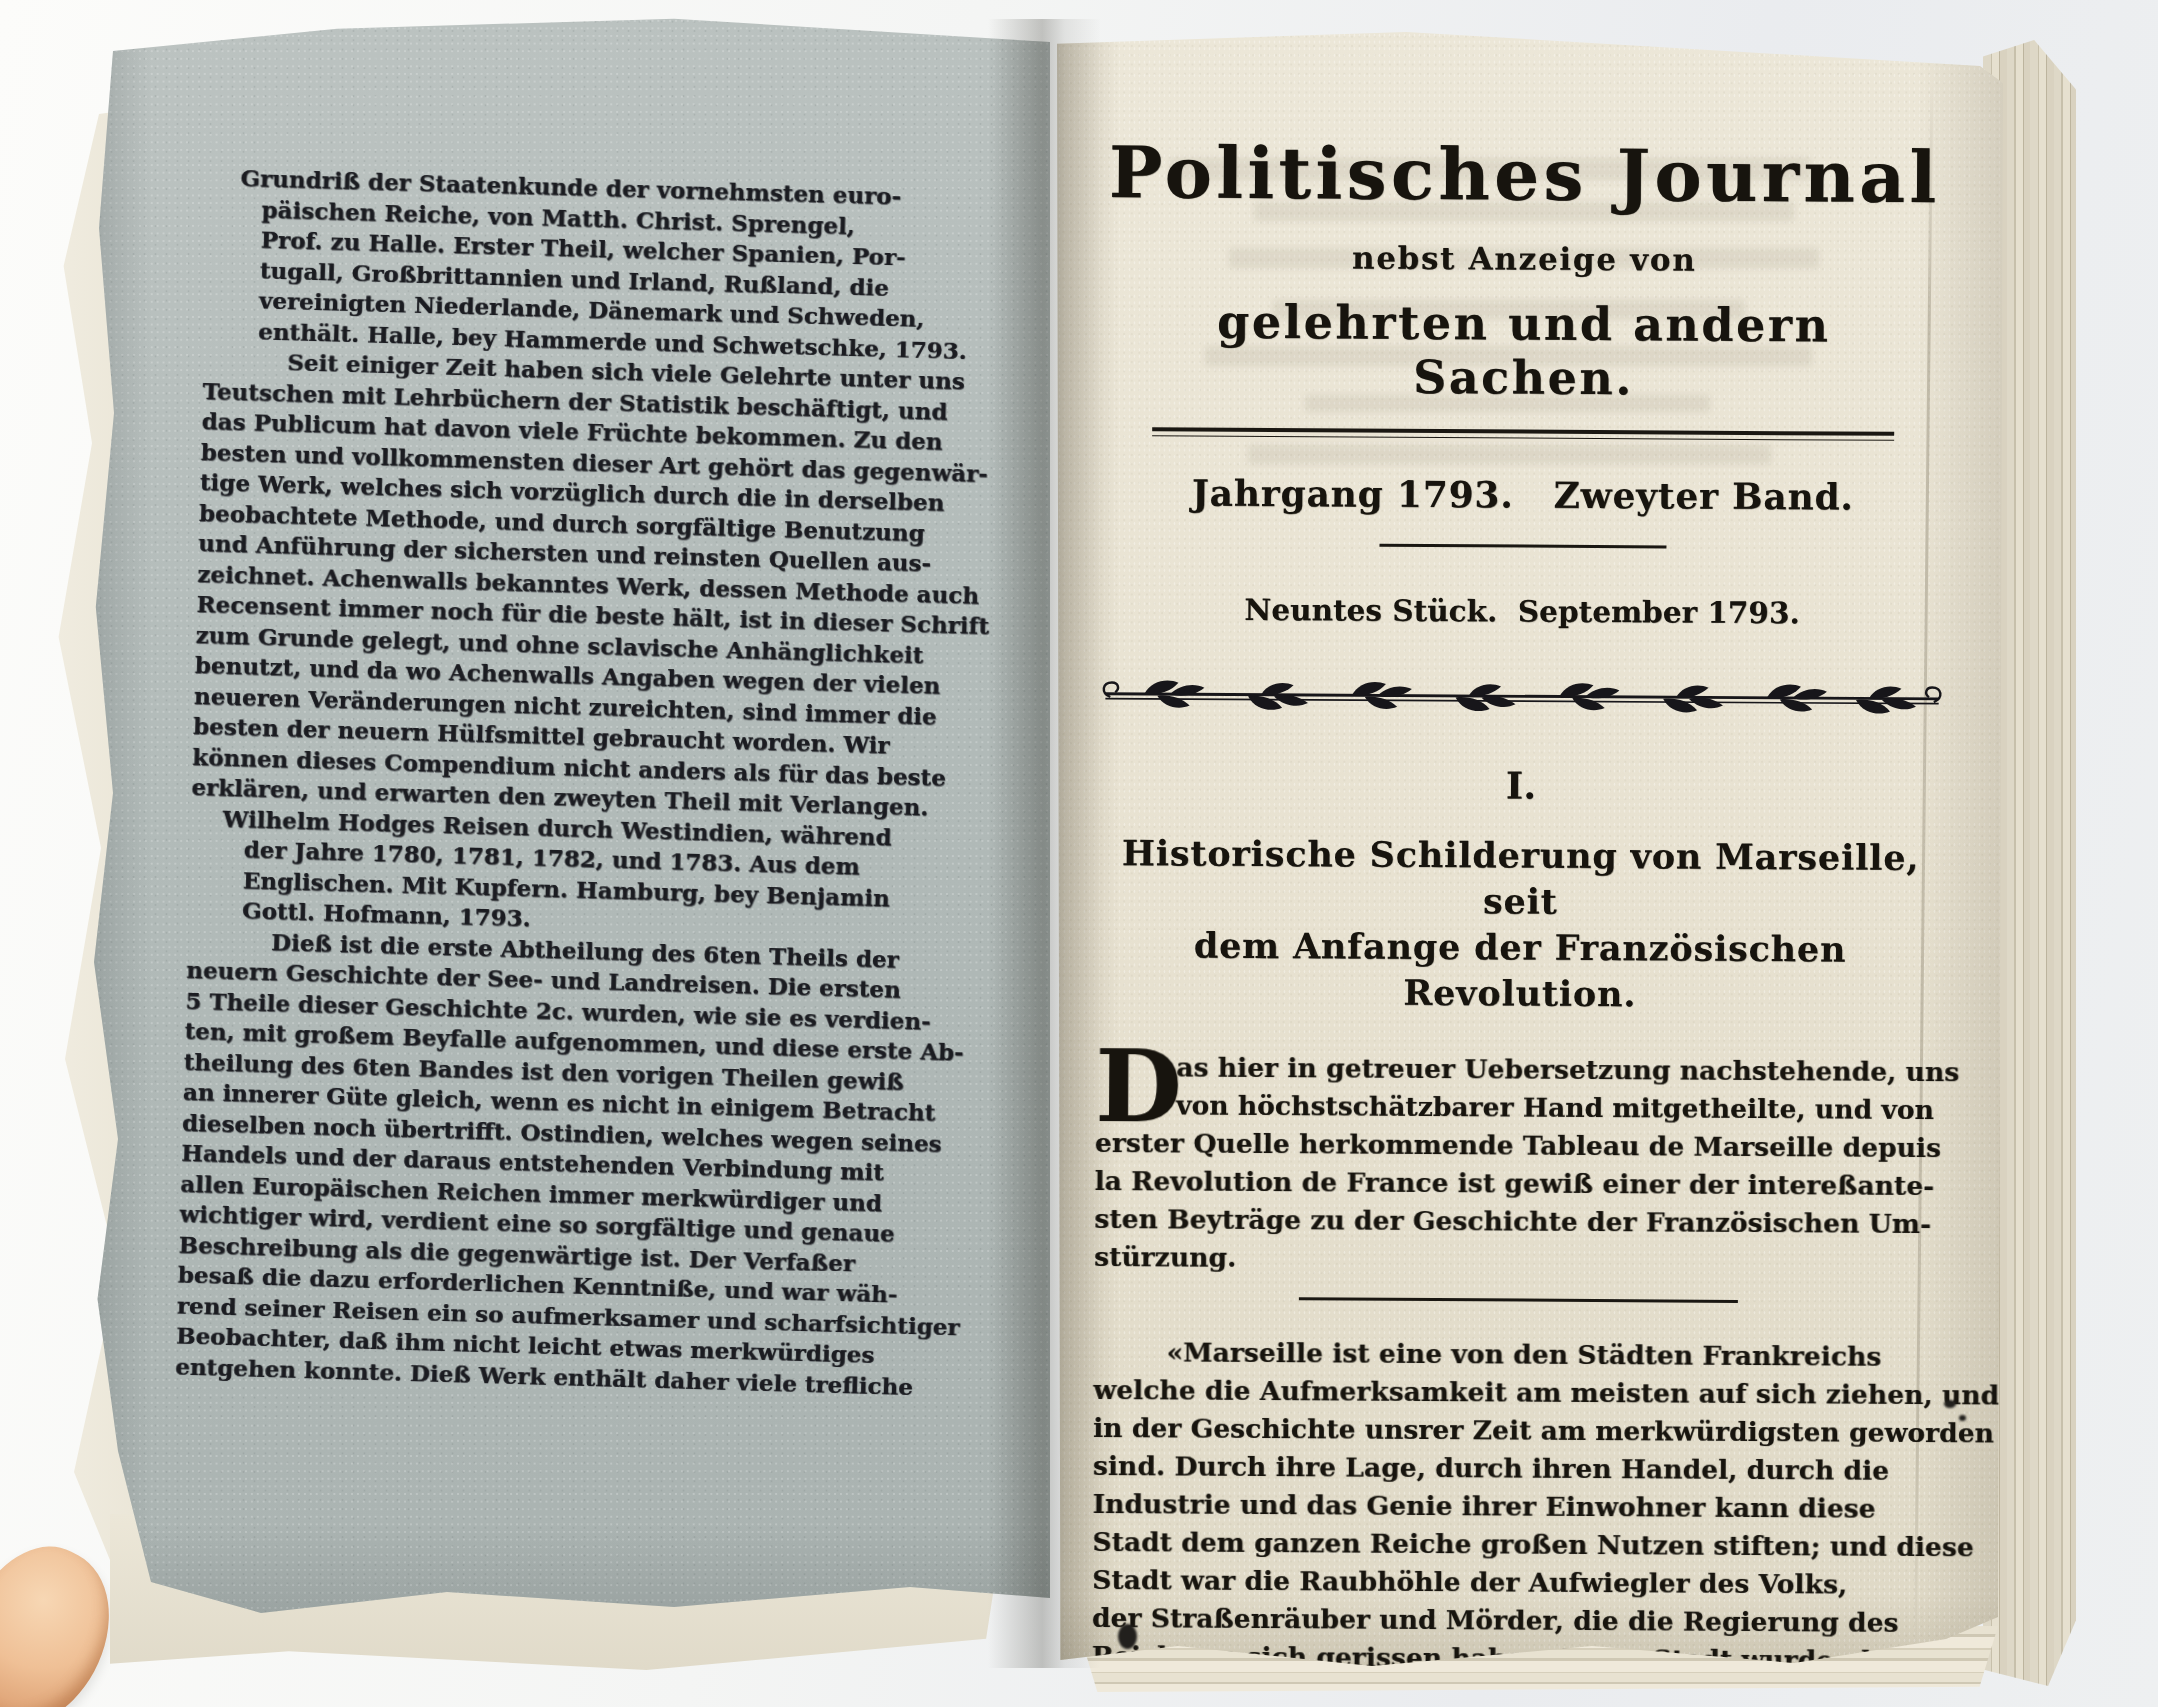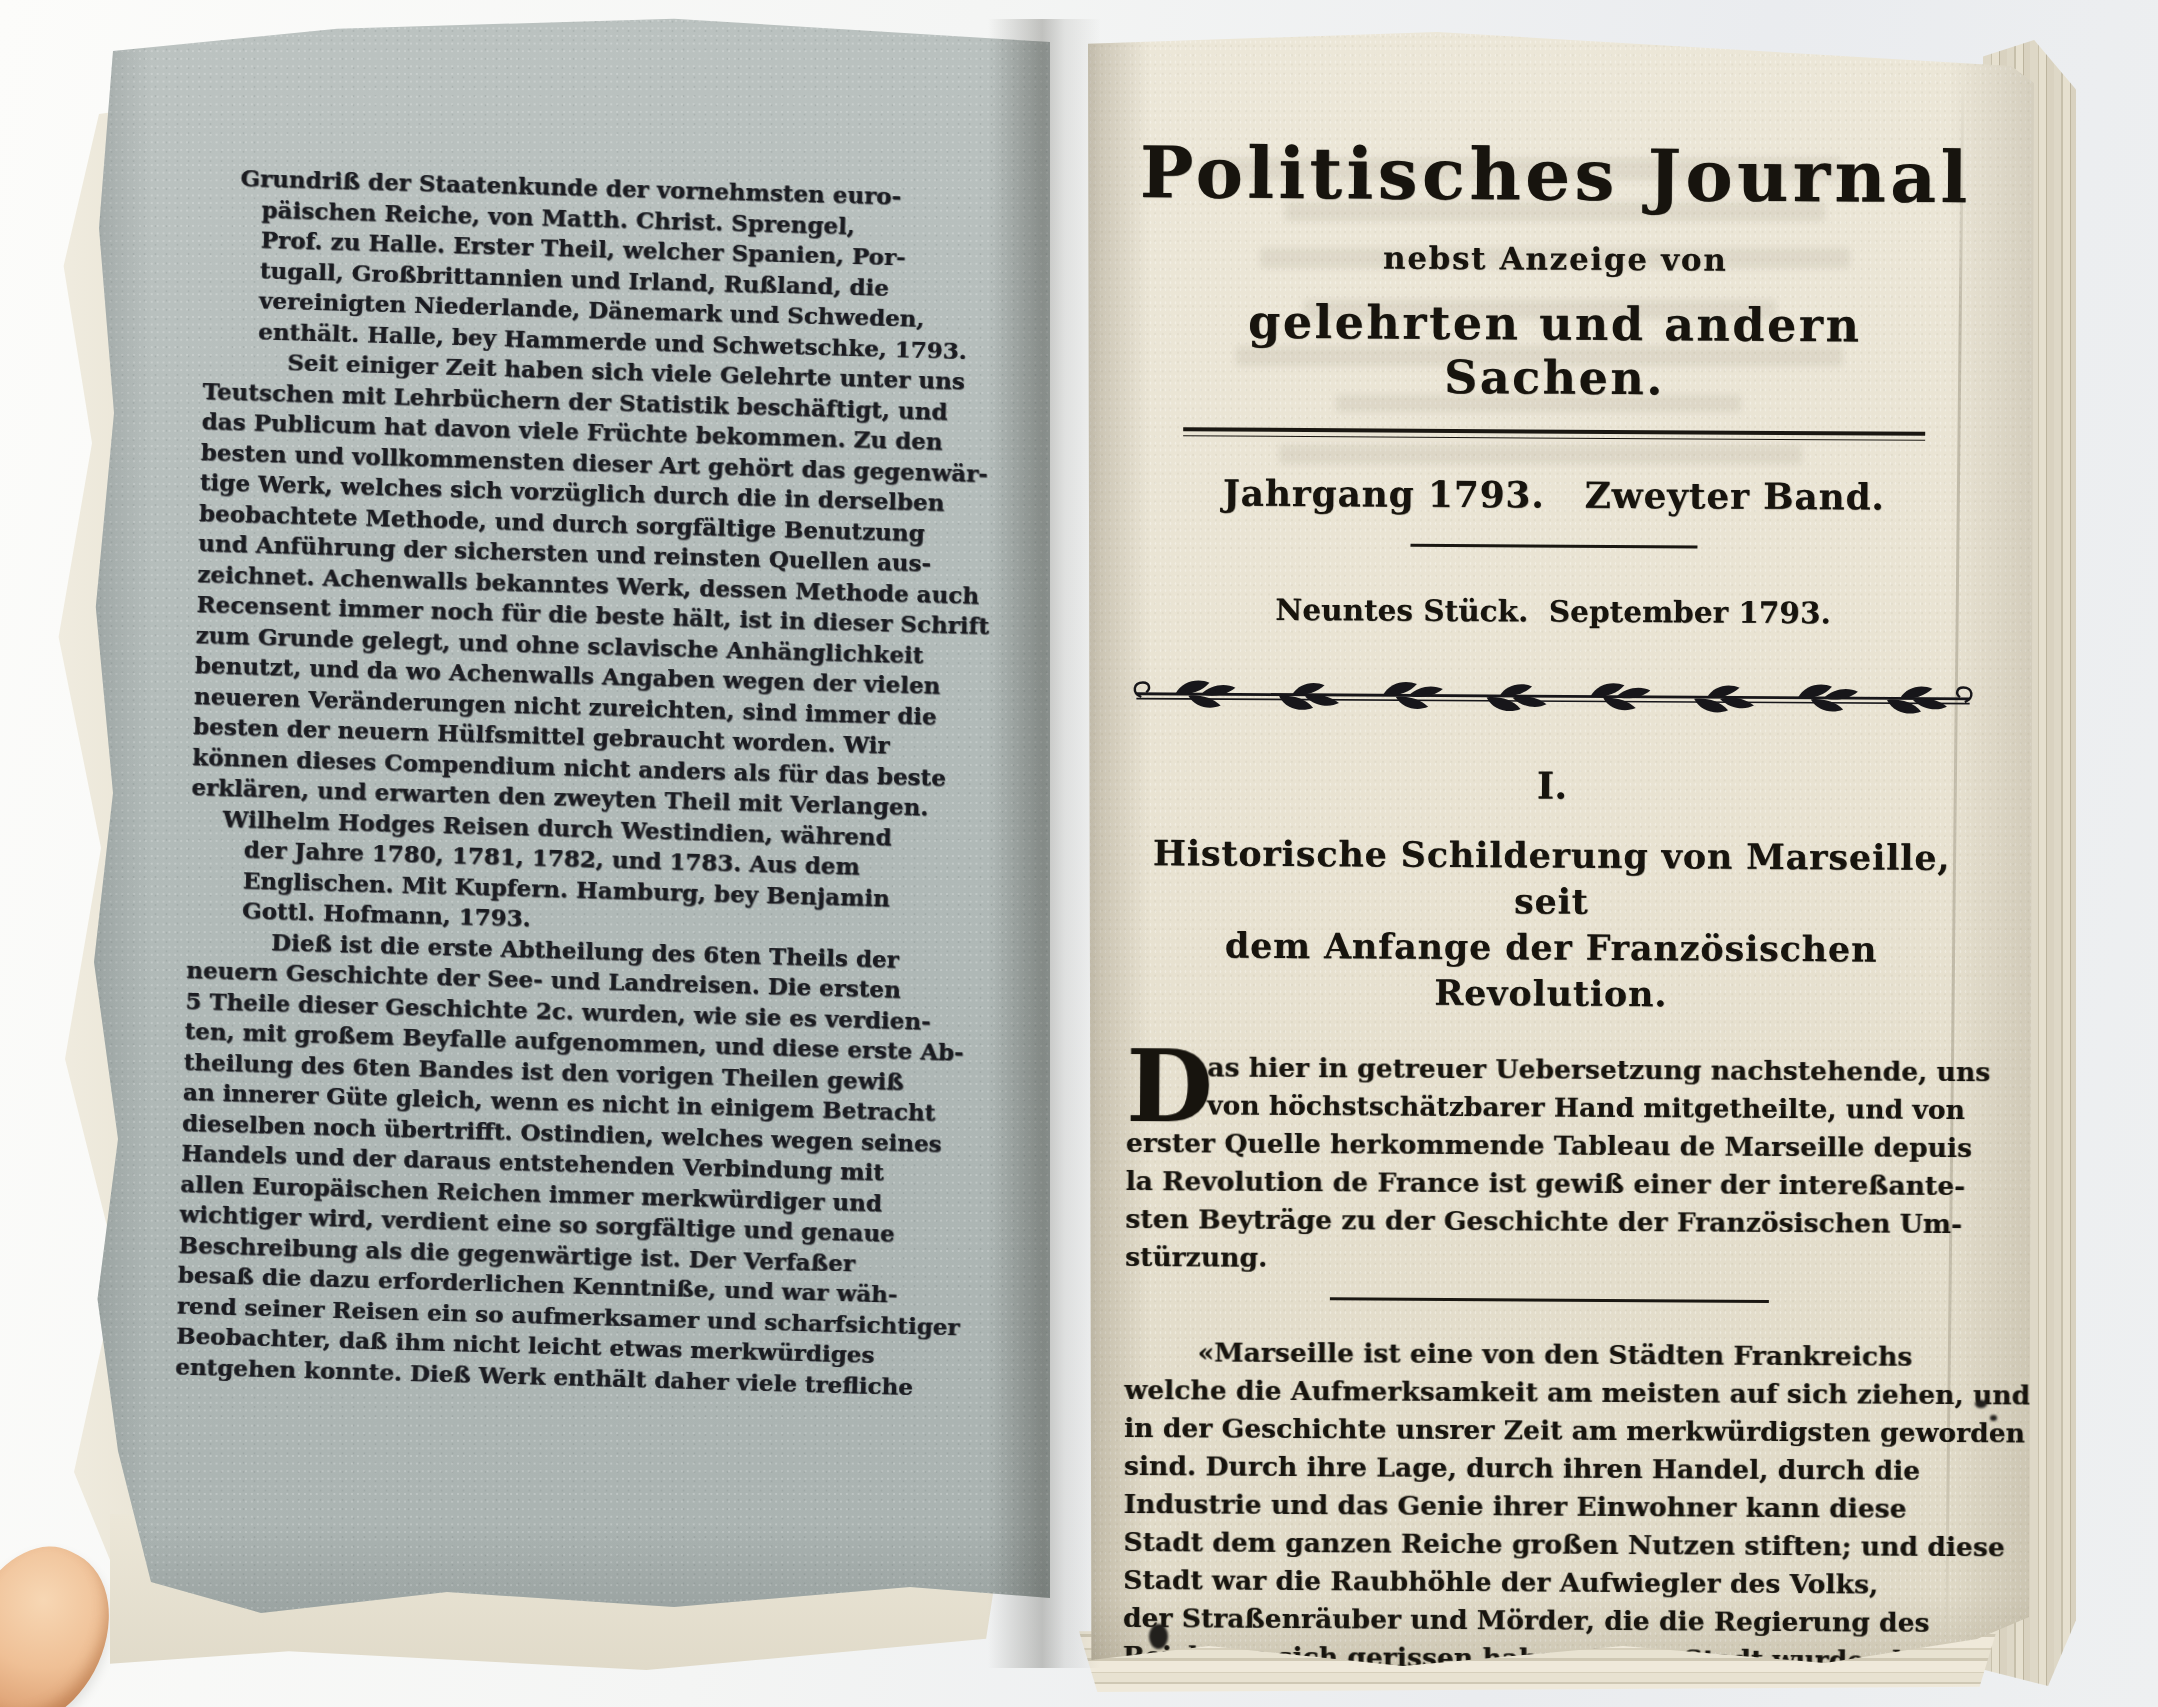--- a/index.html
+++ b/index.html
@@ -61,21 +61,21 @@
     text-shadow: 0.5px 0.5px 0.8px rgba(18,18,24,.65), -0.3px -0.3px 0.6px rgba(18,18,24,.4);
     filter: blur(0.3px);
   }
   .left-text .tl { line-height:30.5px; font-size:23px; white-space:nowrap; }
   .cite { padding-left:54px; }
   .cite .tl:first-child { text-indent:-22px; }
   .para .tl:first-child { text-indent:84px; }
 
   
   .page-right {
-    position:absolute; left:1083px; top:32px; width:951px; height:1646px;
+    position:absolute; left:1052px; top:32px; width:951px; height:1646px;
     background:
       radial-gradient(rgba(120,108,80,.07) 0.8px, rgba(0,0,0,0) 1.3px),
       radial-gradient(rgba(255,255,255,.35) 0.8px, rgba(0,0,0,0) 1.1px),
       linear-gradient(175deg, #ece7d8 0%, #e8e2d1 50%, #ded8c5 100%);
     background-size: 7.6px 9.3px, 5px 6.7px, 100% 100%;
     clip-path: polygon(5px 11.8px, 354px 0px, 928px 34px, 951px 51px,
       946px 1585px, 894px 1607px, 742px 1631px, 540px 1614px, 320px 1634px, 126px 1614px, 8.4px 1628px);
     box-shadow: 0 10px 25px rgba(0,0,0,.16);
     z-index:3;
   }

